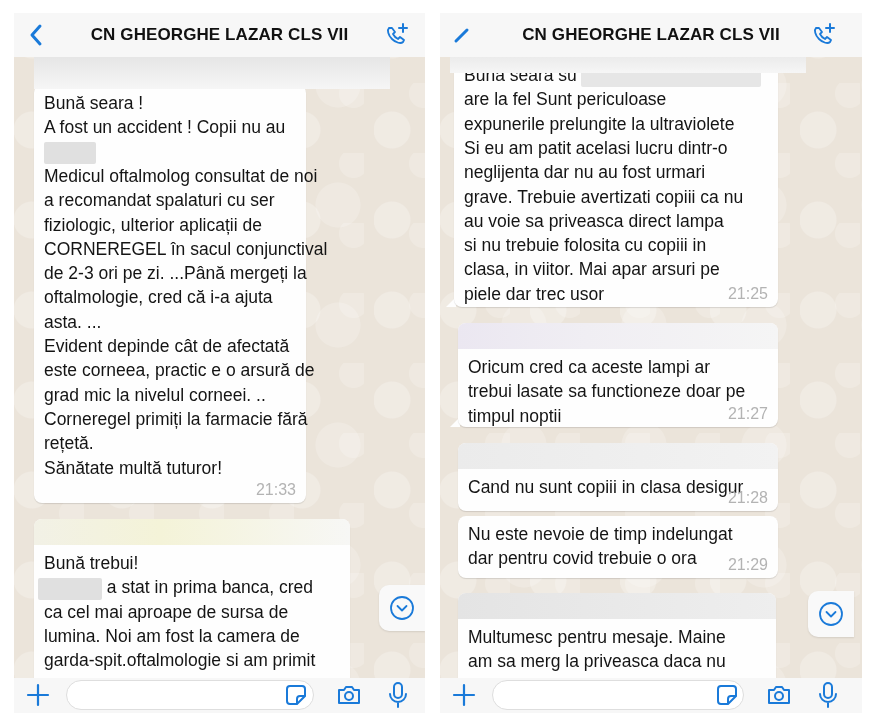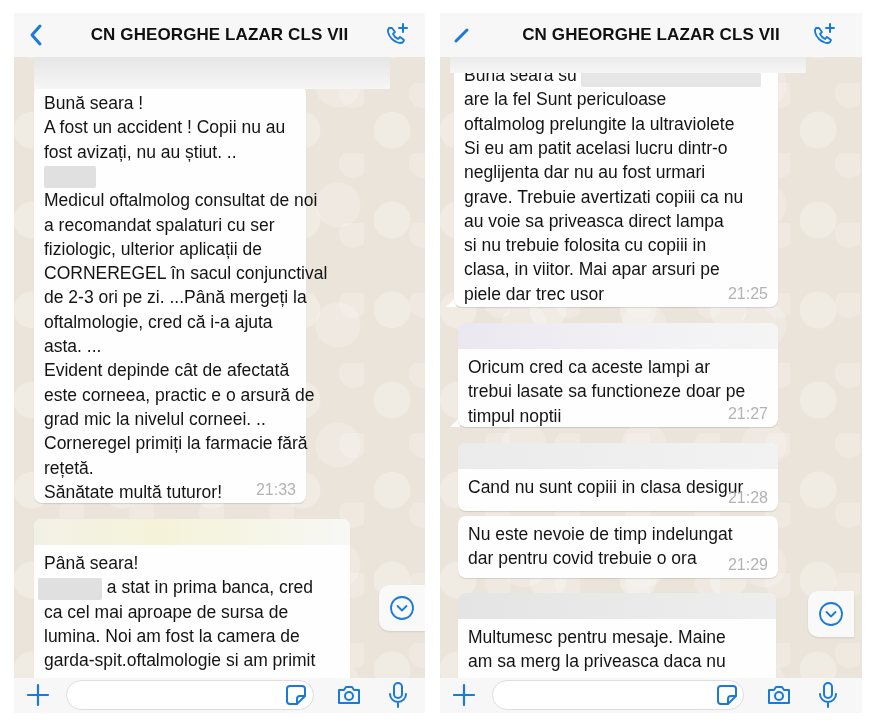--- a/index.html
+++ b/index.html
@@ -115,41 +115,40 @@
           <path d="M20 3 V11 M16 7 H24" stroke="#1a7ad9" stroke-width="2" stroke-linecap="round"></path>
         </svg>
     </span>
   </div>
 
   <div class="sender-blur" style="left:20px; top:44px; width:356px;"></div>
 
   <div class="bubble" style="left:20px; top:72px; width:272px; height:418px;">
     <div class="line">Bună seara !</div>
     <div class="line">A fost un accident !  Copii nu au</div>
-    <div class="line">fost avizați, nu au știut. ..</div>
     <div class="line"><span class="redact" style="width:52px;"></span></div>
     <div class="line">Medicul oftalmolog consultat de noi</div>
     <div class="line">a recomandat spalaturi cu ser</div>
     <div class="line">fiziologic, ulterior aplicații de</div>
     <div class="line">CORNEREGEL în sacul conjunctival</div>
     <div class="line">de 2-3 ori pe zi. ...Până mergeți la</div>
     <div class="line">oftalmologie, cred că i-a ajuta</div>
     <div class="line">asta. ...</div>
     <div class="line">Evident depinde cât de afectată</div>
     <div class="line">este corneea, practic e o arsură de</div>
     <div class="line">grad mic la nivelul corneei. ..</div>
     <div class="line">Corneregel primiți la farmacie fără</div>
     <div class="line">rețetă.</div>
     <div class="line">Sănătate multă tuturor!</div>
     <span class="time">21:33</span>
   </div>
 
   <div class="bubble" style="left:20px; top:506px; width:316px; height:200px; padding-top:6px;">
     <div class="name-blur yellow"></div>
-    <div class="line">Până seara!</div>
+    <div class="line">Bună trebui!</div>
     <div class="line"><span class="redact" style="width:64px; margin-left:-6px;"></span><span> a stat in prima  banca, cred</span></div>
     <div class="line">ca cel mai aproape de sursa de</div>
     <div class="line">lumina. Noi am fost la camera de</div>
     <div class="line">garda-spit.oftalmologie si am primit</div>
     <div class="line">tratament. Medicul ne-a comunicat</div>
   </div>
 
   <div class="scroll-down" style="left:365px; top:572px;">
     <svg width="26" height="26" viewBox="0 0 26 26">
         <circle cx="13" cy="13" r="11" fill="none" stroke="#1a7ad9" stroke-width="1.8"></circle>
@@ -201,21 +200,21 @@
           <path d="M20 3 V11 M16 7 H24" stroke="#1a7ad9" stroke-width="2" stroke-linecap="round"></path>
         </svg>
     </span>
   </div>
 
   <div class="sender-blur" style="left:10px; top:36px; width:356px; height:24px;"></div>
 
   <div class="bubble" style="left:14px; top:44px; width:324px; height:250px;">
     <div class="line"><span>Buna seara su</span><span class="redact" style="width:180px; margin-left:4px; background:#e6e6e6;"></span></div>
     <div class="line">are la fel Sunt periculoase</div>
-    <div class="line">oftalmolog prelungite la ultraviolete</div>
+    <div class="line">expunerile prelungite la ultraviolete</div>
     <div class="line">Si eu am patit acelasi lucru dintr-o</div>
     <div class="line">neglijenta dar nu au fost urmari</div>
     <div class="line">grave. Trebuie avertizati copiii ca nu</div>
     <div class="line">au voie sa priveasca direct lampa</div>
     <div class="line">si nu trebuie folosita cu copiii in</div>
     <div class="line">clasa, in viitor. Mai apar arsuri pe</div>
     <div class="line">piele dar trec usor</div>
     <span class="time">21:25</span>
   </div>
   <div class="tail" style="left:6px; top:284px;"></div>

